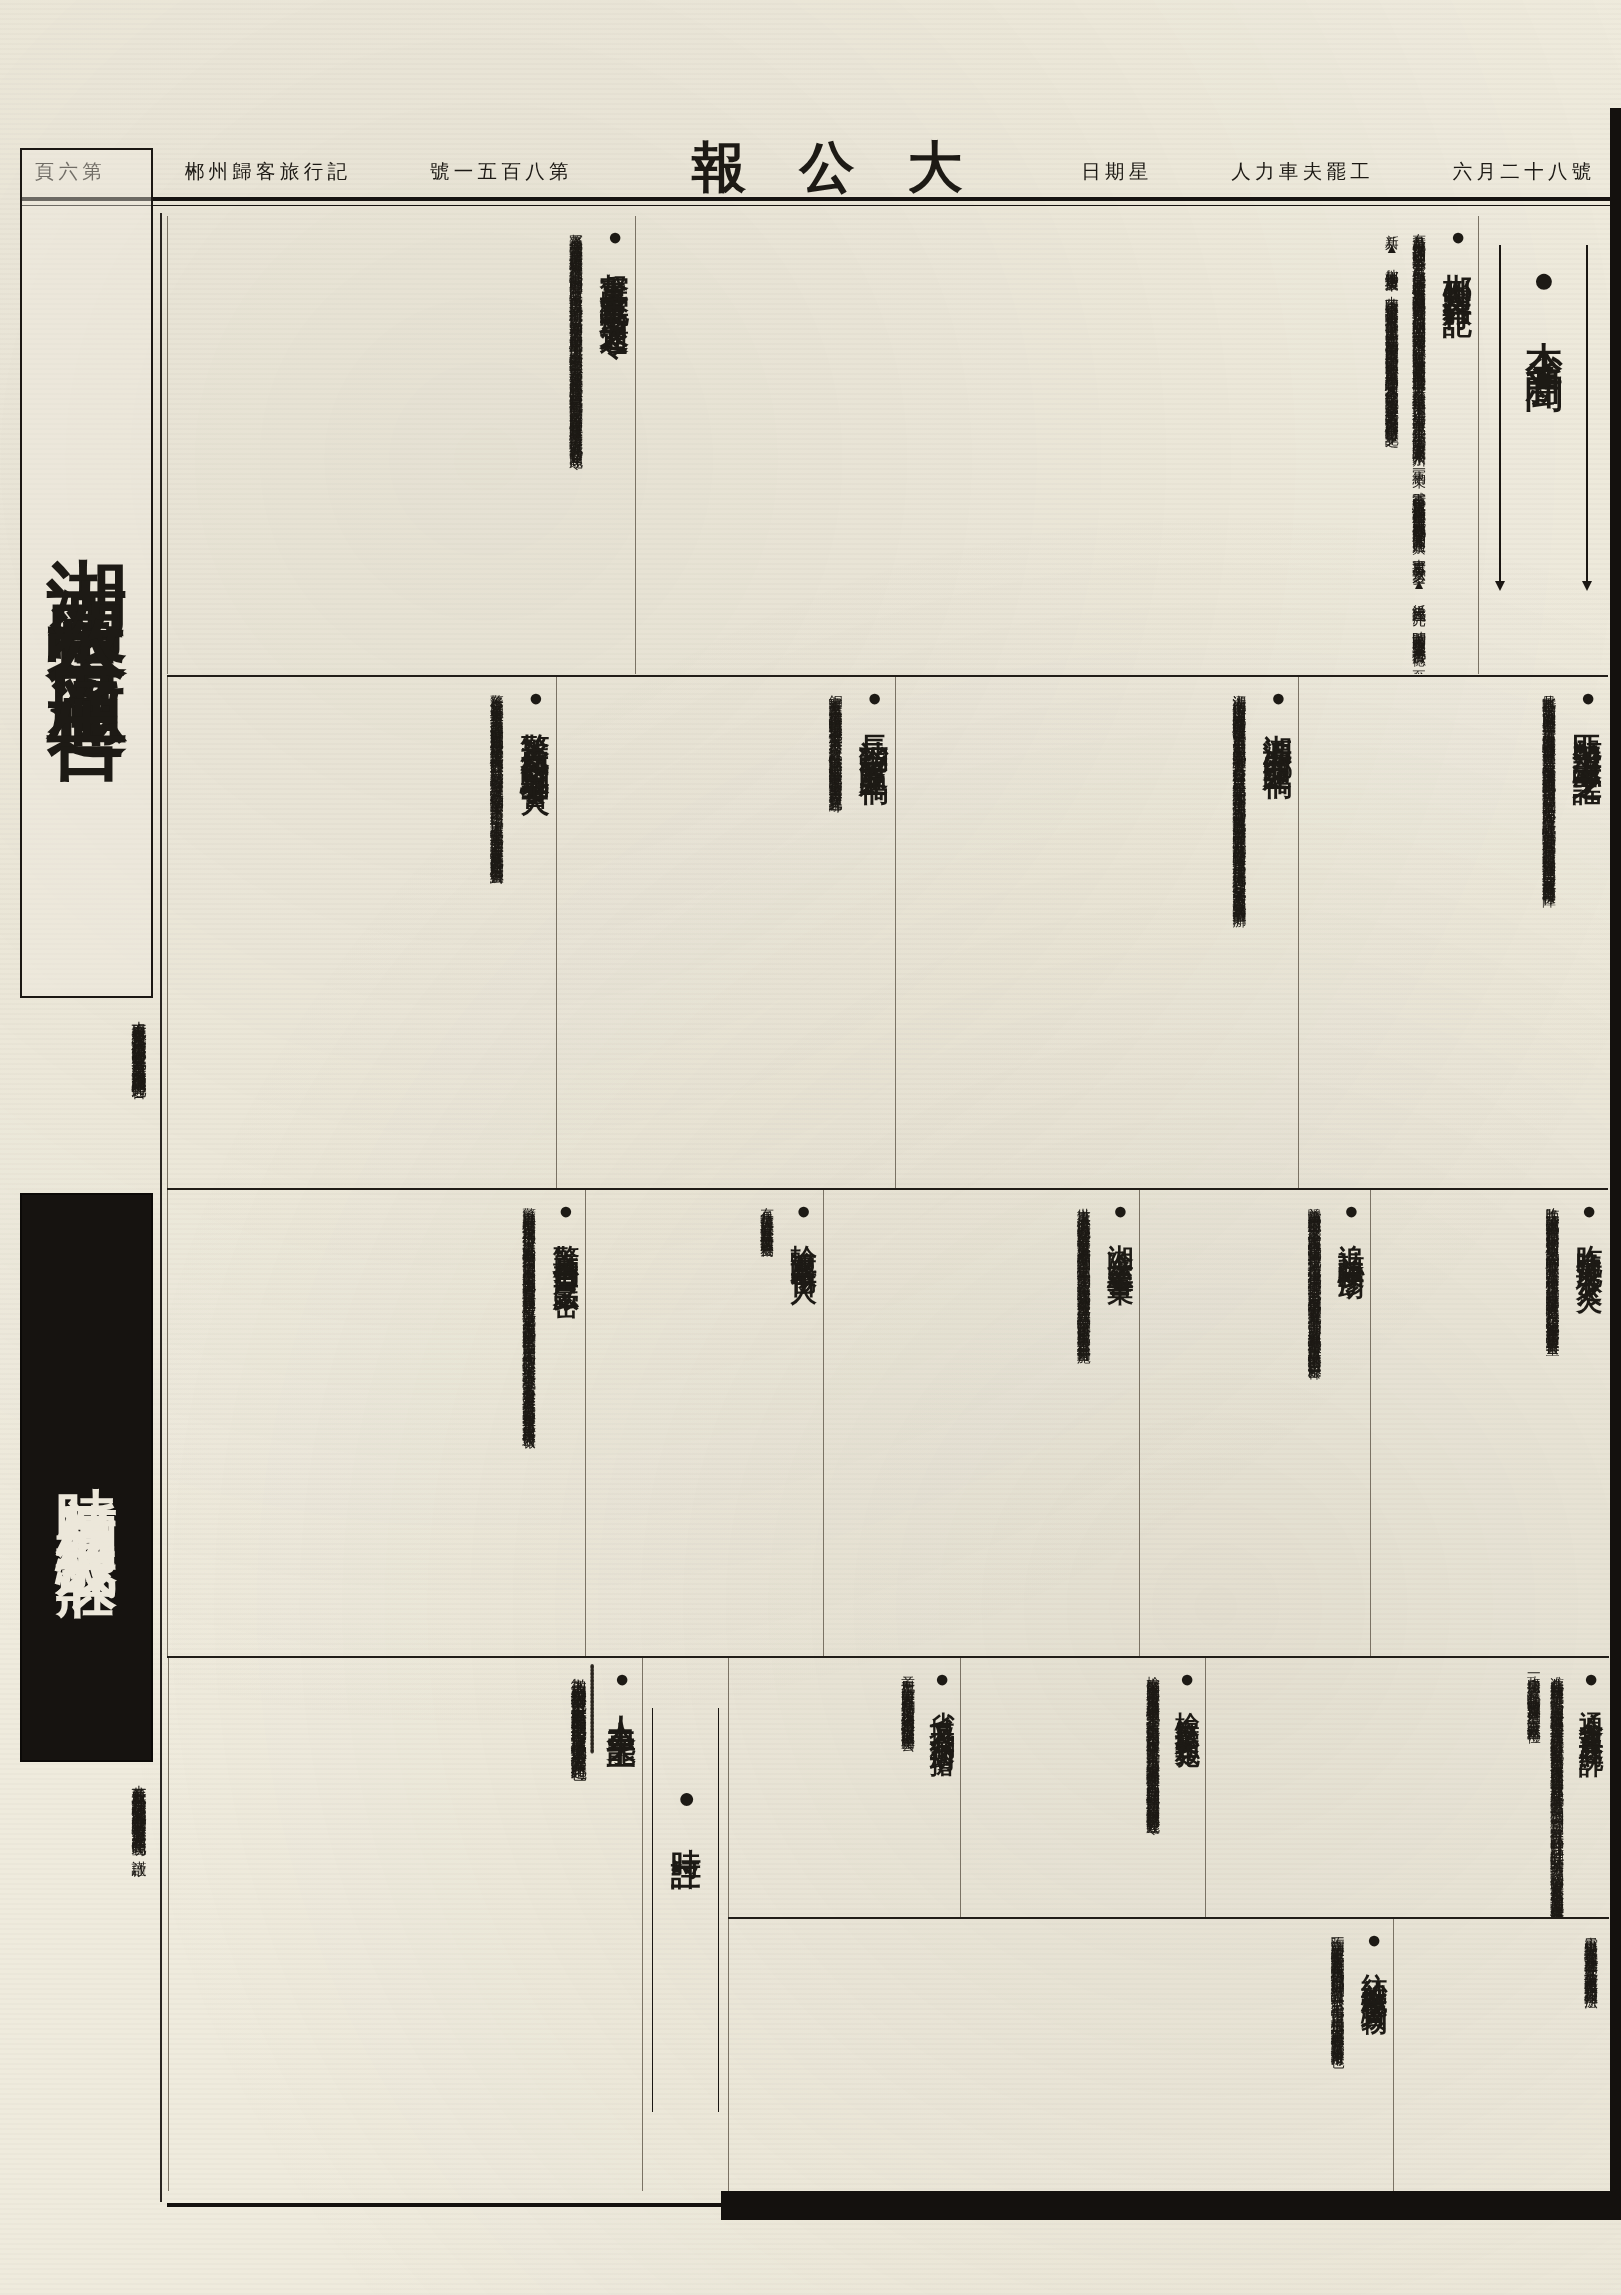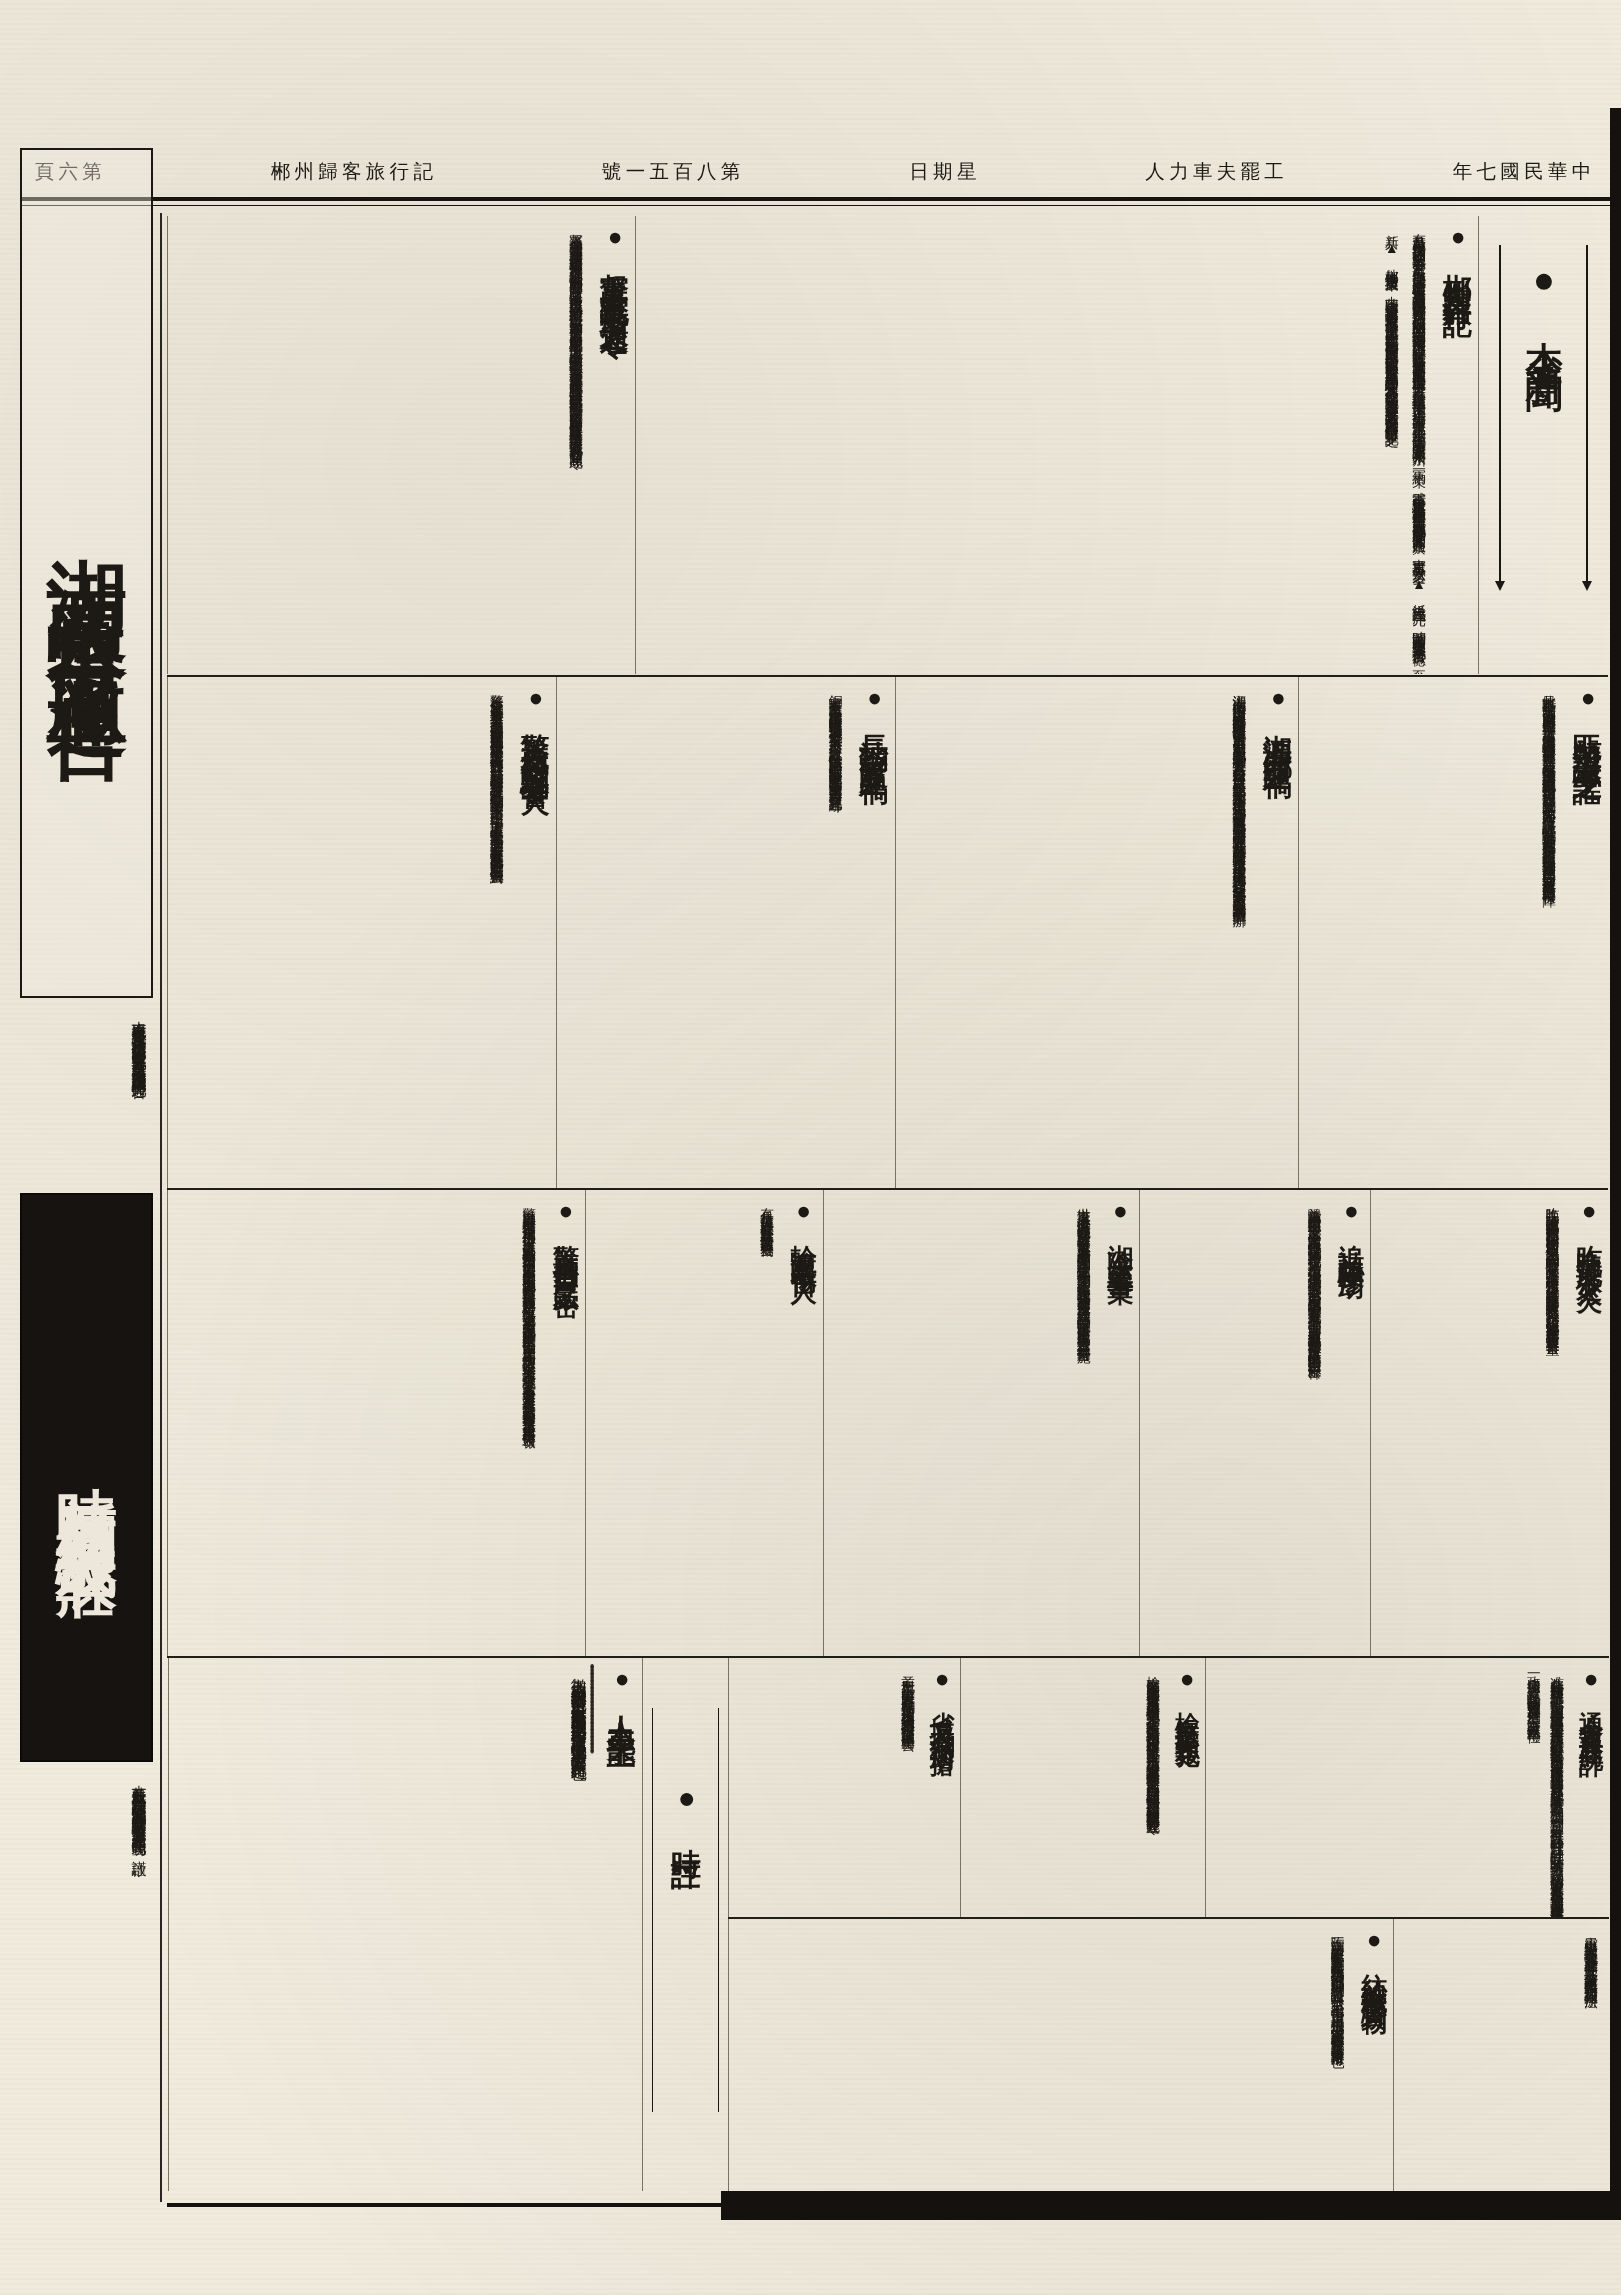--- a/index.html
+++ b/index.html
@@ -69,23 +69,24 @@
   .sp-line{position:absolute;top:50px;width:1.4px;height:404px;background:#1b1713;}
   .sp-title{position:absolute;top:123px;left:50%;transform:translateX(-50%);
             writing-mode:vertical-rl;text-orientation:upright;font-size:30px;font-weight:bold;letter-spacing:10px;}
   .emph .bd{-webkit-text-emphasis:filled circle rgba(40,35,28,.85);text-emphasis:filled circle rgba(40,35,28,.85);
             -webkit-text-emphasis-position:over right;text-emphasis-position:over right;}
 </style>
 </head>
 <body>
 
 <div class="hdr">
-  <span class="it">年七國民華中</span>
+  <span class="it">六月二十八號</span>
   <span class="it">人力車夫罷工</span>
   <span class="it">日期星</span>
+  <span class="mast">報公大</span>
   <span class="it">號一五百八第</span>
   <span class="it">郴州歸客旅行記</span>
   <span class="it">頁六第</span>
 </div>
 <div class="rule1"></div>
 <div class="rule2"></div>
 
 <div class="sidebar">
   <div class="ad-big" id="ad1">
     <div class="txt">湖南造幣分廠通告</div>

